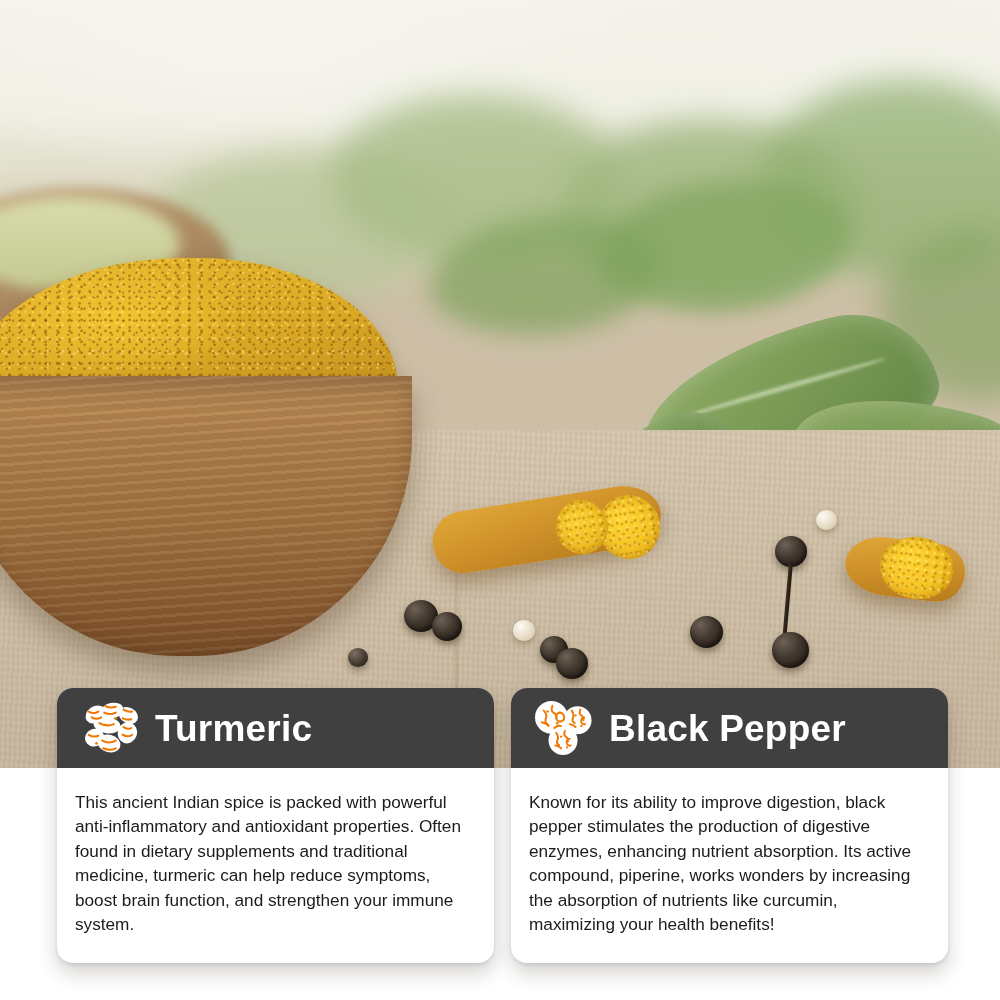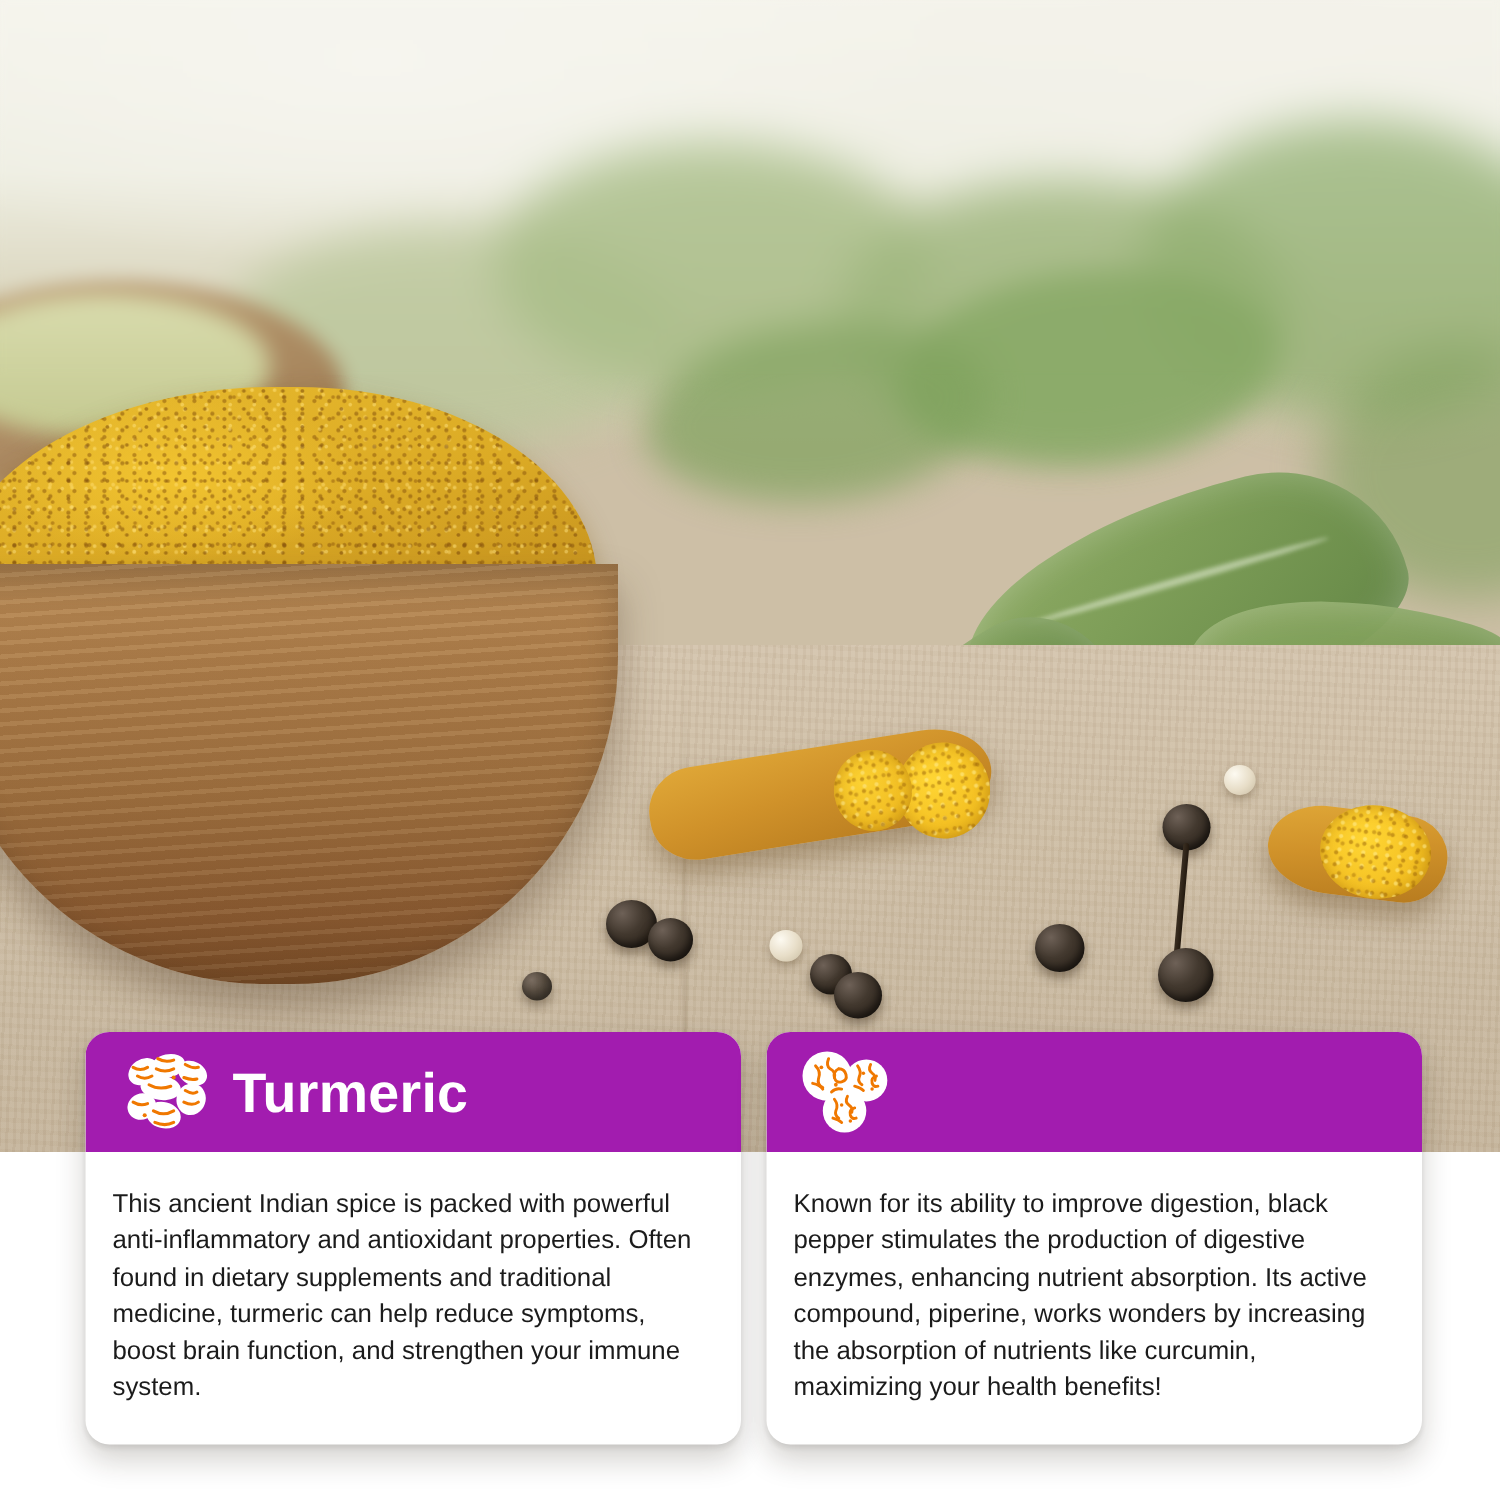--- a/index.html
+++ b/index.html
@@ -284,21 +284,21 @@
     border-radius: 16px;
     box-shadow: 0 10px 20px rgba(40,30,15,0.20), 0 2px 4px rgba(0,0,0,0.10);
     overflow: hidden;
     pointer-events: auto;
   }
   .card--left  { left: 57px; }
   .card--right { left: 511px; }
 
   .card-head {
     height: 80px;
-    background: #a21caf;
+    background: #404040;
     display: flex;
     align-items: center;
     padding: 0 16px 0 22px;
     gap: 14px;
   }
   .card-icon {
     width: 62px; height: 58px;
     flex: 0 0 62px;
     display: block;
   }
@@ -468,20 +468,21 @@
             <circle cx="50" cy="28" r="1.2" fill="#F07800" stroke="none"></circle>
 
             <path d="M24 35 q3 4 1 8 q-1 3 2 5"></path>
             <path d="M33 33 q-2 4 1 6 q3 2 2 5"></path>
             <path d="M38 41 q-4 1 -3 5 q1 3 4 2"></path>
             <path d="M23 48 q4 1 6 3"></path>
             <circle cx="29" cy="39" r="1.2" fill="#F07800" stroke="none"></circle>
             <circle cx="35" cy="50" r="1.2" fill="#F07800" stroke="none"></circle>
           </g>
         </svg>
+        <div class="card-title">Black Pepper</div>
       </div>
       <div class="card-body">
         <p class="card-text">Known for its ability to improve digestion, black pepper stimulates the production of digestive enzymes, enhancing nutrient absorption. Its active compound, piperine, works wonders by increasing the absorption of nutrients like curcumin, maximizing your health benefits!</p>
       </div>
     </div>
 
   </div>
 </div>
 
 </body></html>

